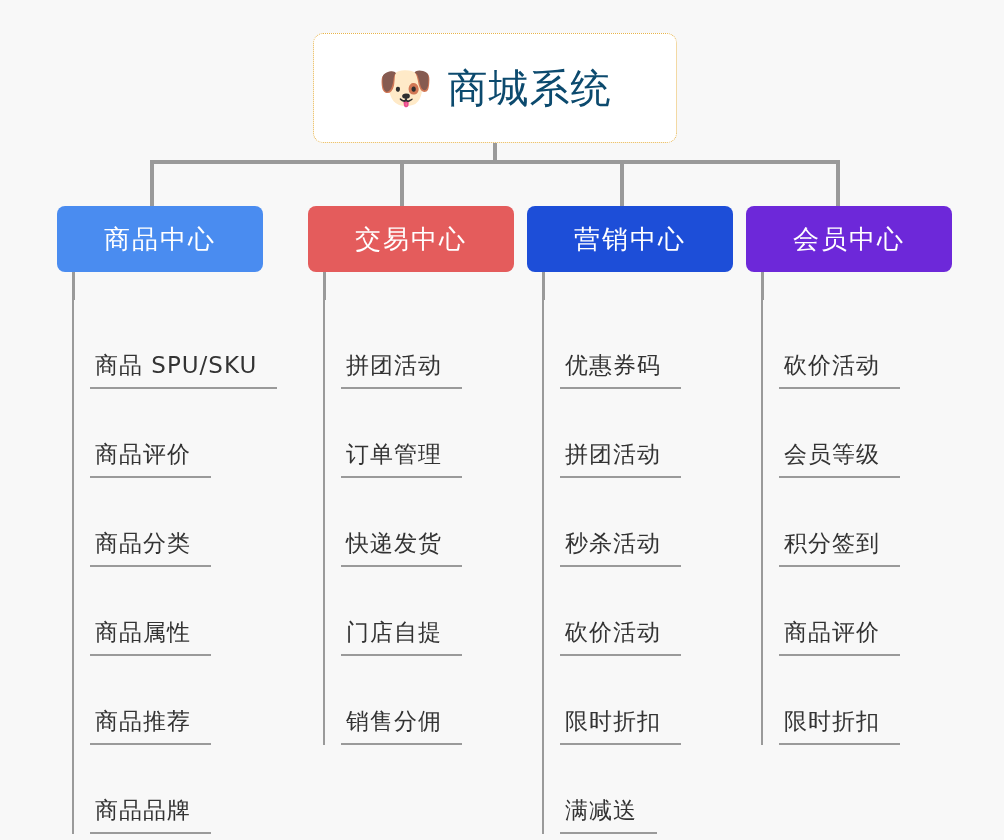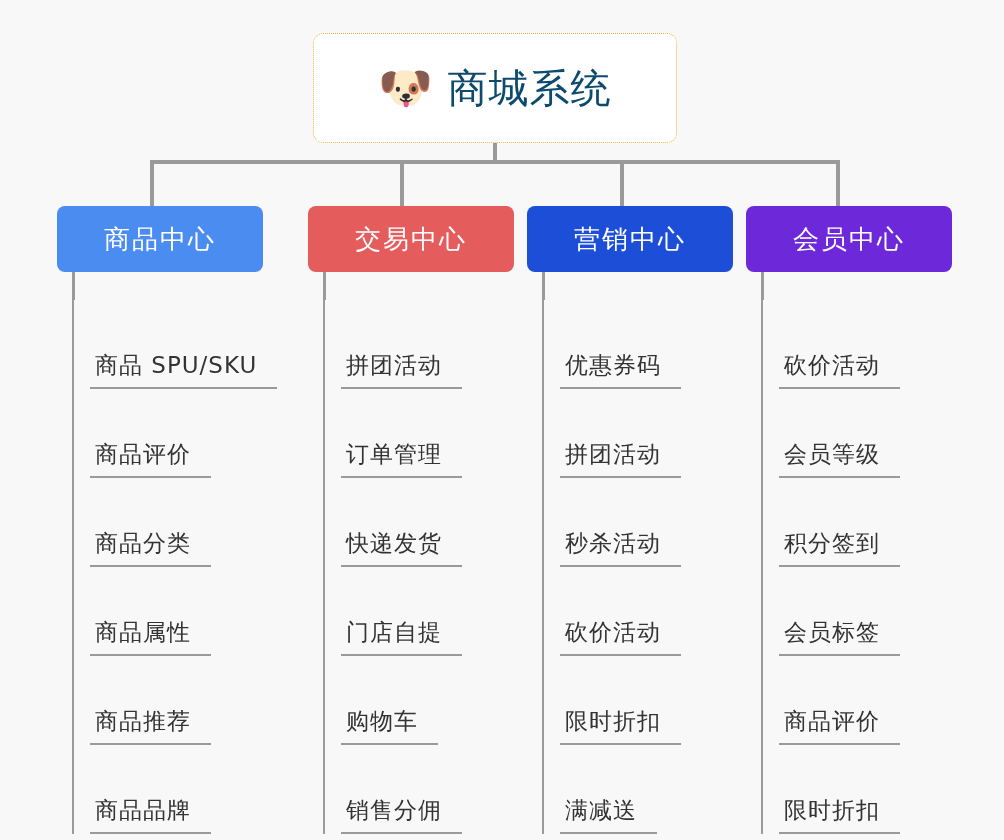--- a/index.html
+++ b/index.html
@@ -192,23 +192,20 @@
       <div class="leaf-item">
         <span class="leaf-label">订单管理</span>
       </div>
       <div class="leaf-item">
         <span class="leaf-label">快递发货</span>
       </div>
       <div class="leaf-item">
         <span class="leaf-label">门店自提</span>
       </div>
       <div class="leaf-item">
-        <span class="leaf-label">购物车</span>
-      </div>
-      <div class="leaf-item">
         <span class="leaf-label">销售分佣</span>
       </div>
     </div>
   </div>
 
   <div class="column c3">
     <div class="cat-header orange">
       <span>营销中心</span>
     </div>
     <div class="cat-stem"></div>
@@ -243,23 +240,20 @@
       <div class="leaf-item">
         <span class="leaf-label">砍价活动</span>
       </div>
       <div class="leaf-item">
         <span class="leaf-label">会员等级</span>
       </div>
       <div class="leaf-item">
         <span class="leaf-label">积分签到</span>
       </div>
       <div class="leaf-item">
-        <span class="leaf-label">会员标签</span>
-      </div>
-      <div class="leaf-item">
         <span class="leaf-label">商品评价</span>
       </div>
       <div class="leaf-item">
         <span class="leaf-label">限时折扣</span>
       </div>
     </div>
   </div>
 
 </div>
 

